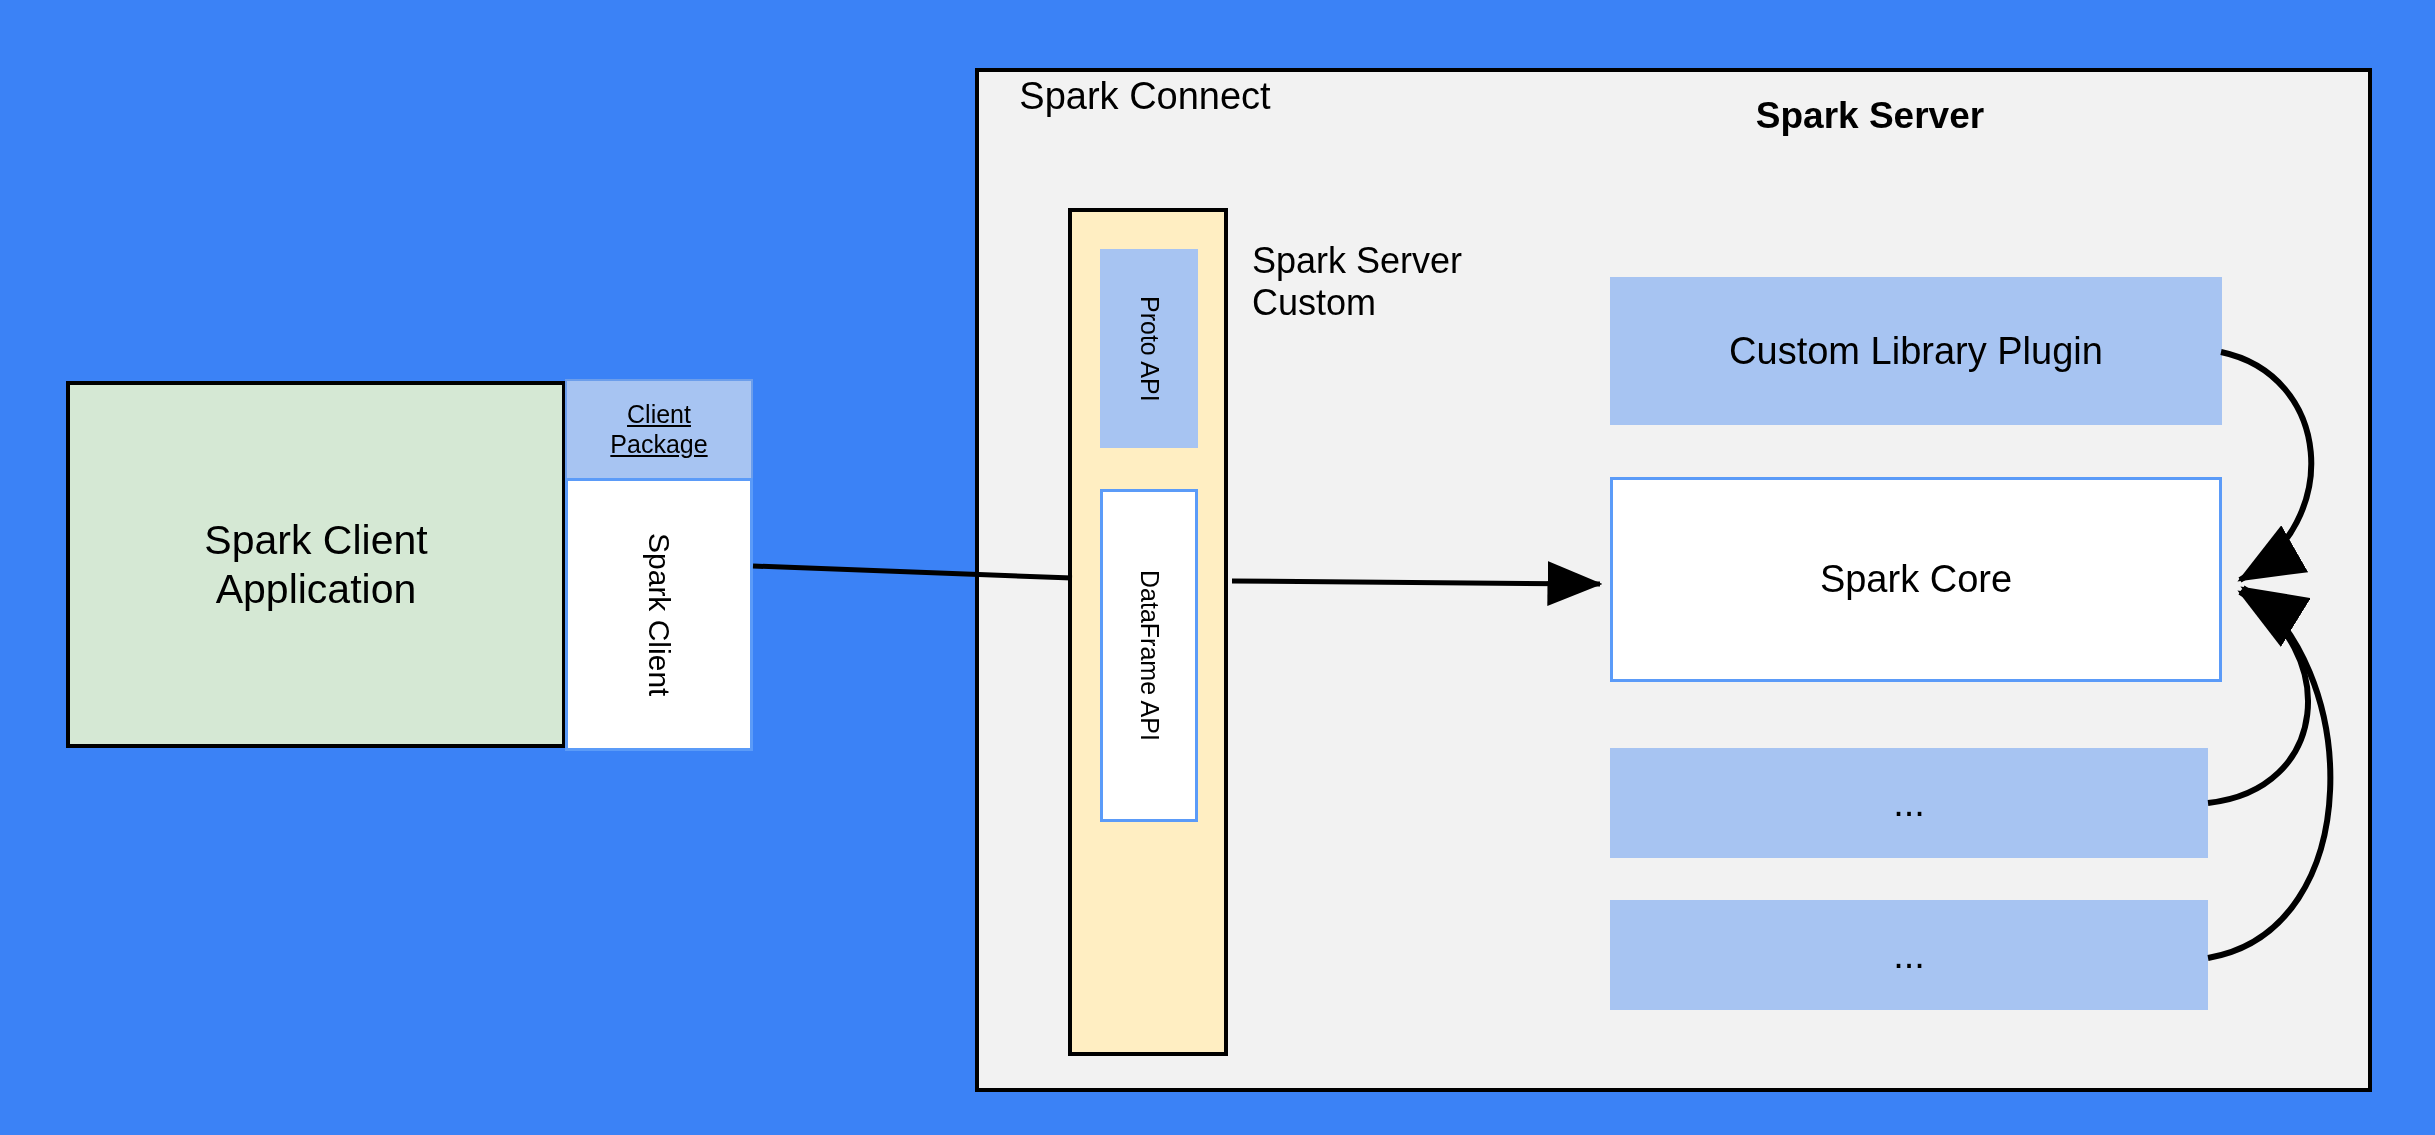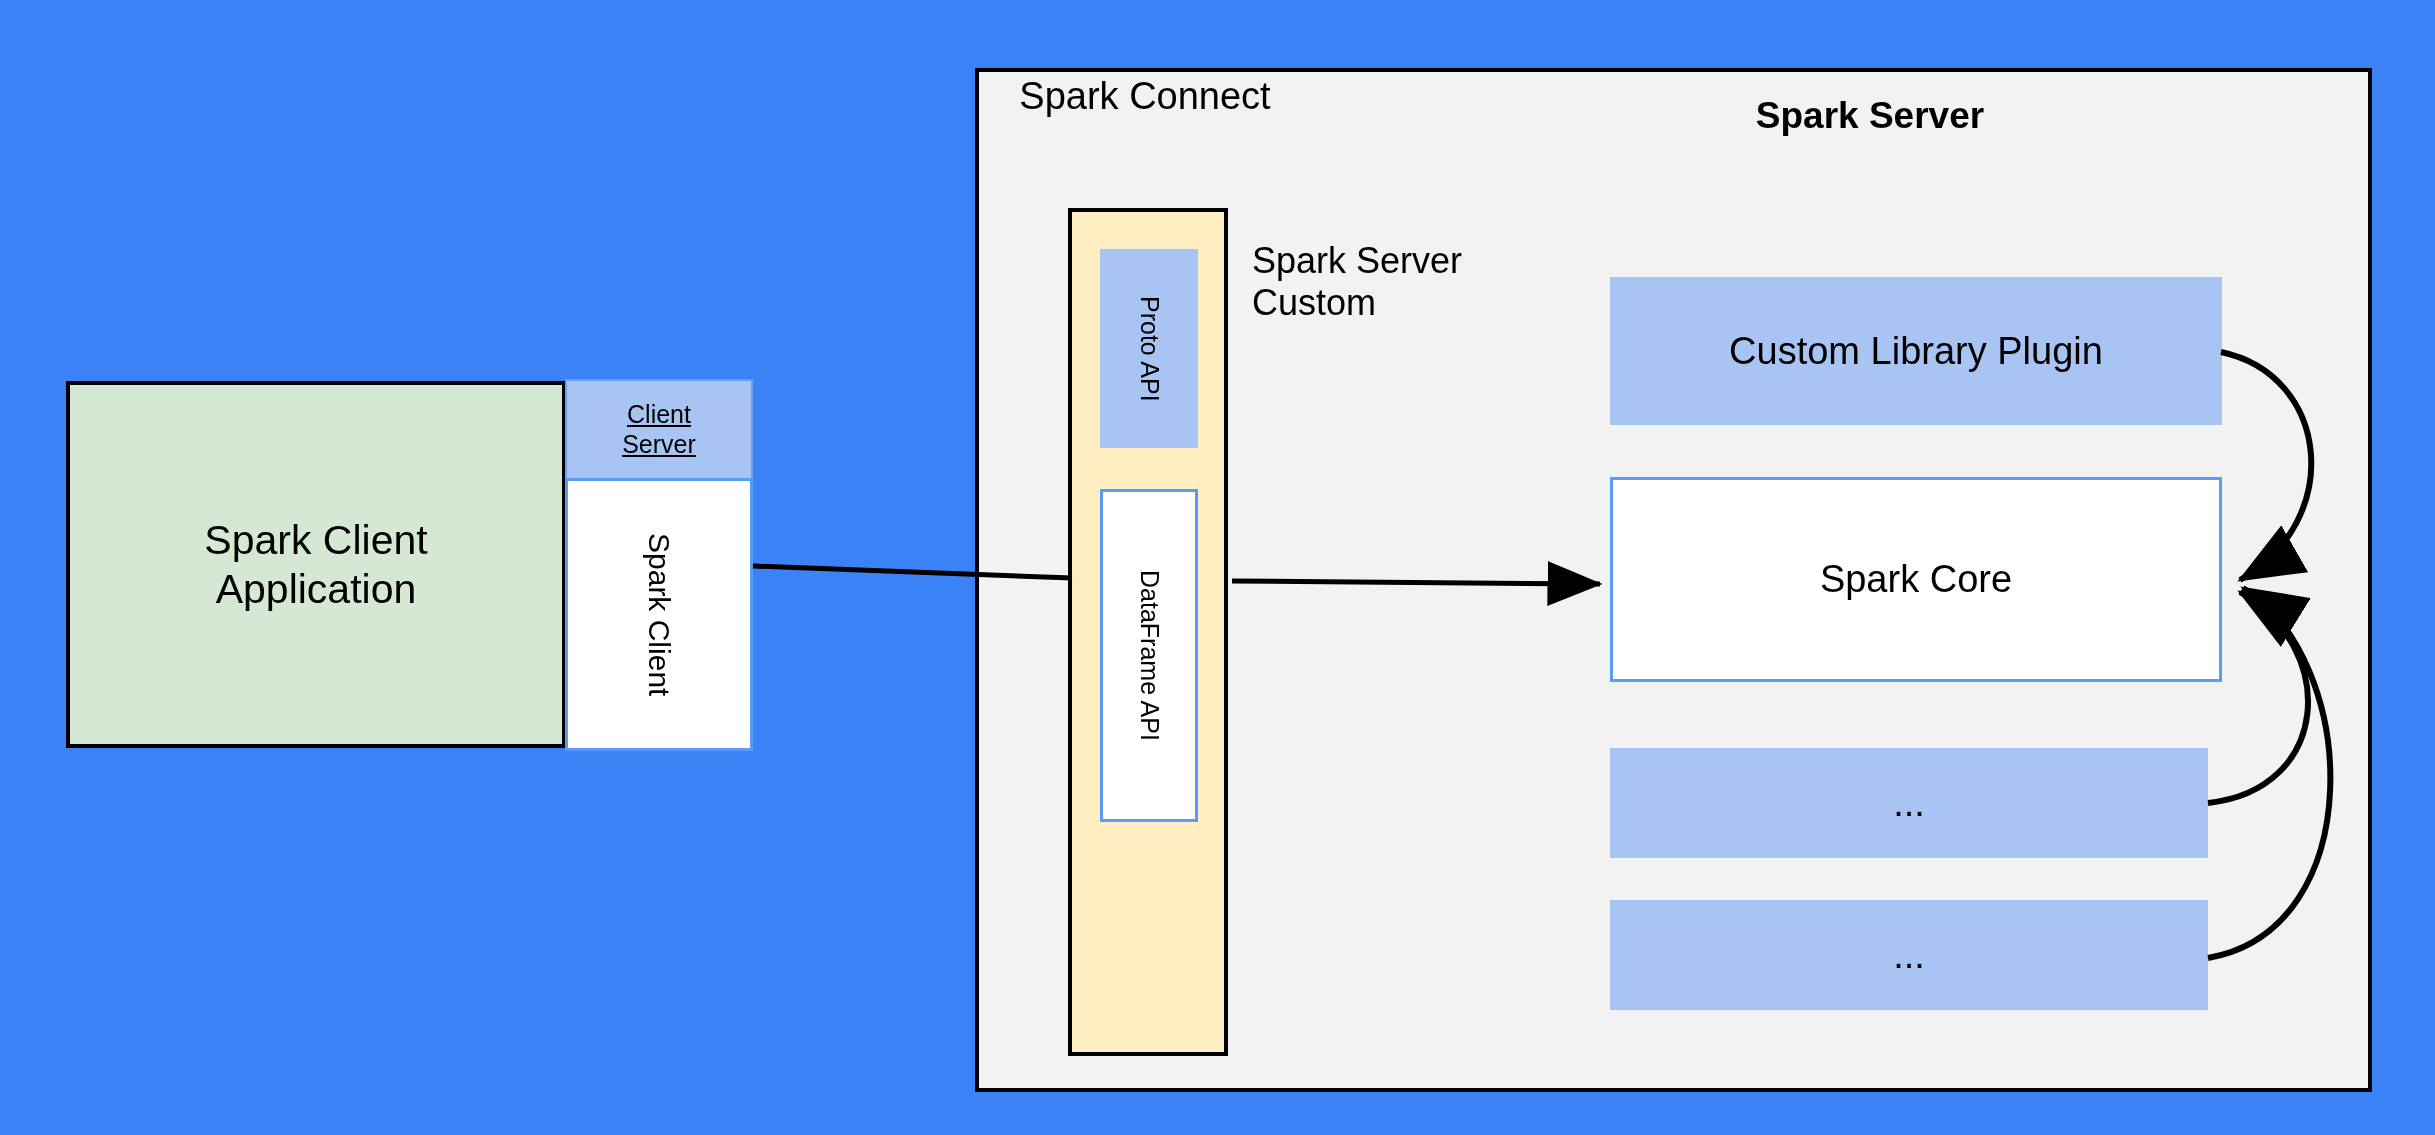--- a/index.html
+++ b/index.html
@@ -249,21 +249,21 @@
   <div class="box" id="client-app">
     <div class="label">
       <div>Spark Client</div>
       <div>Application</div>
     </div>
   </div>
 
   <div class="box" id="client-package">
     <div>
       <div>Client</div>
-      <div>Server</div>
+      <div>Package</div>
     </div>
   </div>
 
   <div class="box" id="spark-client">
     <span class="vlabel">Spark Client</span>
   </div>
 
   <svg id="connectors" viewBox="0 0 2435 1135" xmlns="http://www.w3.org/2000/svg">
     <defs>
       <marker id="arrowhead" markerWidth="11" markerHeight="9" refX="10.5" refY="4.5" orient="auto" markerUnits="strokeWidth">

